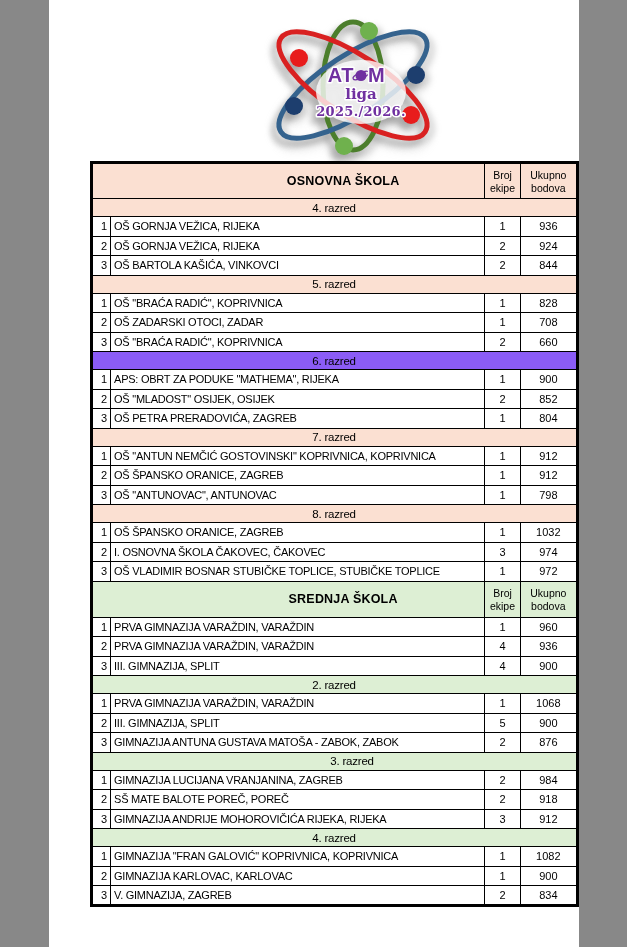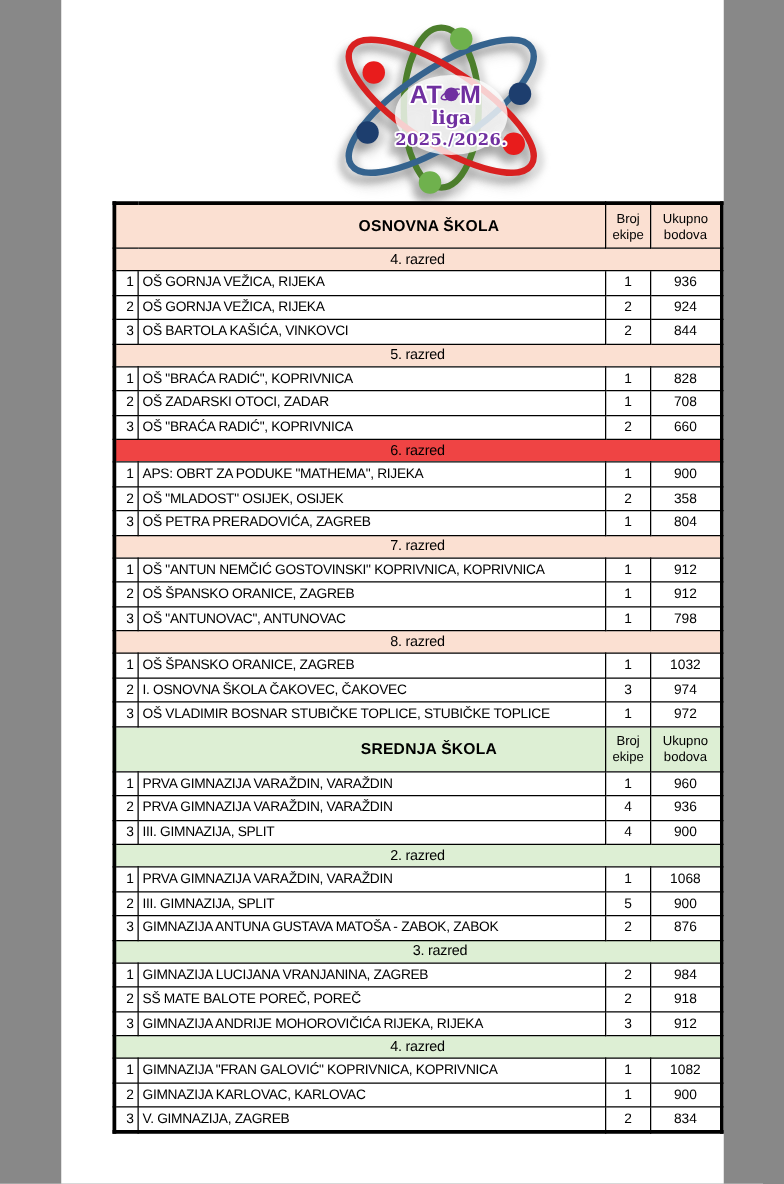--- a/index.html
+++ b/index.html
@@ -119,33 +119,33 @@
           <td class="num">1</td>
           <td class="num">708</td>
         </tr>
         <tr class="data-row">
           <td class="rank">3</td>
           <td class="school">OŠ "BRAĆA RADIĆ", KOPRIVNICA</td>
           <td class="num">2</td>
           <td class="num">660</td>
         </tr>
         <tr class="grade-row">
-          <td class="grade-cell" colspan="4" style="background: #ef4444; margin-left: 39px;">6. razred</td>
+          <td class="grade-cell" colspan="4" style="background: #8b5cf6; margin-left: 39px;">6. razred</td>
         </tr>
         <tr class="data-row">
           <td class="rank">1</td>
           <td class="school">APS: OBRT ZA PODUKE "MATHEMA", RIJEKA</td>
           <td class="num">1</td>
           <td class="num">900</td>
         </tr>
         <tr class="data-row">
           <td class="rank">2</td>
           <td class="school">OŠ "MLADOST" OSIJEK, OSIJEK</td>
           <td class="num">2</td>
-          <td class="num">358</td>
+          <td class="num">852</td>
         </tr>
         <tr class="data-row">
           <td class="rank">3</td>
           <td class="school">OŠ PETRA PRERADOVIĆA, ZAGREB</td>
           <td class="num">1</td>
           <td class="num">804</td>
         </tr>
         <tr class="grade-row">
           <td class="grade-cell" colspan="4" style="background: rgb(251, 224, 210);">7. razred</td>
         </tr>

